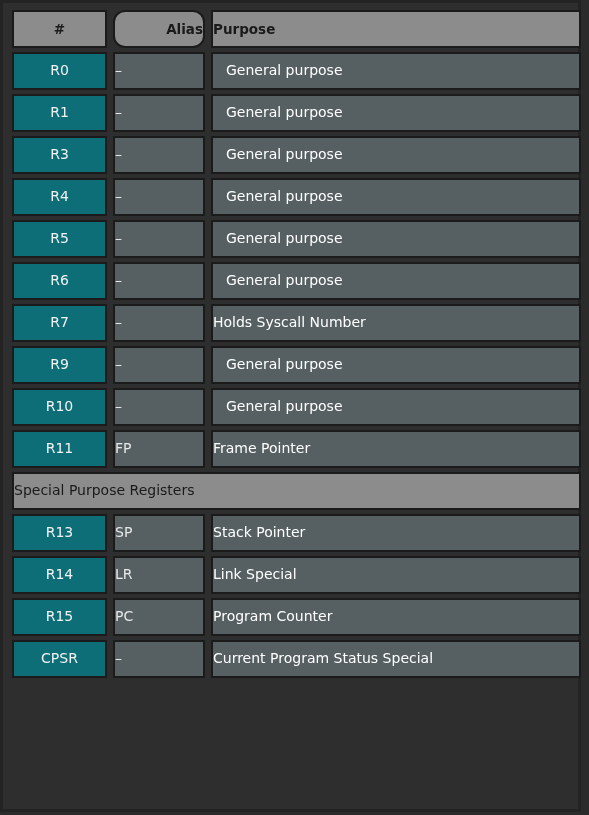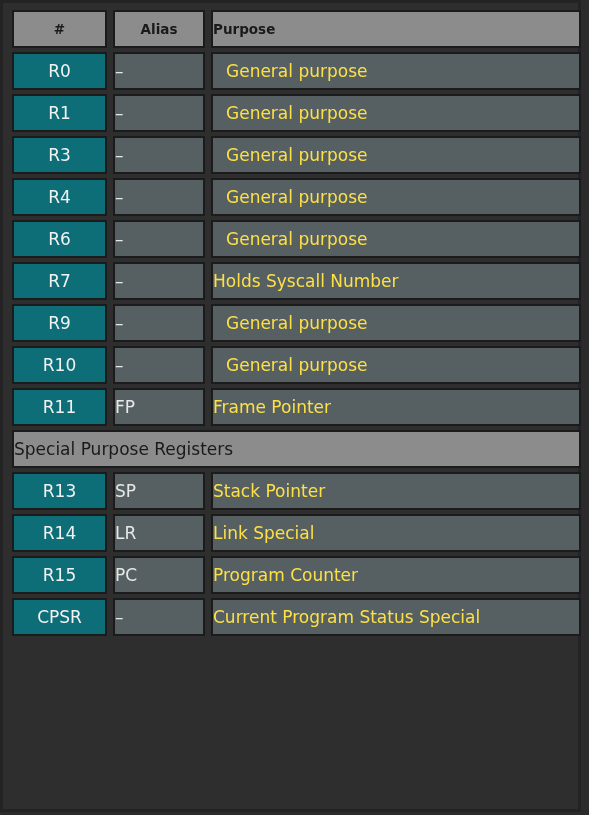--- a/index.html
+++ b/index.html
@@ -36,40 +36,40 @@
     border-spacing: 6px 4px;
     table-layout: fixed;
   }
 
   table.reg-table td,
   table.reg-table th {
     box-sizing: border-box;
     border: 2px solid #1b1b1b;
     height: 38px;
     padding: 0 0 0 0;
-    font-size: 17px;
+    font-size: 14px;
     font-weight: normal;
     vertical-align: middle;
     line-height: 1.1;
   }
 
   
   col.c-num    { width: 95px; }
   col.c-alias  { width: 92px; }
   col.c-purp   { width: 370px; }
 
   
   tr.head-row th {
     background: #8c8c8c;
     color: #1a1a1a;
     font-weight: bold;
     font-size: 13.5px;
   }
   th.h-num   { text-align: center; }
-  th.h-alias { text-align: center; padding-left: 11px; }
+  th.h-alias { text-align: right; padding-left: 11px; border-radius: 12px; }
   th.h-purp  { text-align: left; padding-left: 11px; }
 
   
   td.section-cell {
     background: #8c8c8c;
     color: #1a1a1a;
     font-weight: bold;
     text-align: left;
     font-size: 13.5px;
   }
@@ -81,21 +81,21 @@
     text-align: center;
   }
   td.alias-cell {
     background: #566063;
     color: #e8e8e8;
     text-align: left;
     padding-left: 11px;
   }
   td.purpose-cell {
     background: #566063;
-    color: #fde047;
+    color: #ffffff;
     text-align: left;
     padding-left: 11px;
   }
   td.purpose-cell.indented {
     padding-left: 13px;
   }
 </style>
 </head>
 <body>
 
@@ -124,20 +124,25 @@
           <td class="alias-cell">–</td>
           <td class="purpose-cell indented">General purpose</td>
         </tr>
         <tr>
           <td class="num-cell">R3</td>
           <td class="alias-cell">–</td>
           <td class="purpose-cell indented">General purpose</td>
         </tr>
         <tr>
           <td class="num-cell">R4</td>
+          <td class="alias-cell">–</td>
+          <td class="purpose-cell indented">General purpose</td>
+        </tr>
+        <tr>
+          <td class="num-cell">R5</td>
           <td class="alias-cell">–</td>
           <td class="purpose-cell indented">General purpose</td>
         </tr>
         <tr>
           <td class="num-cell">R6</td>
           <td class="alias-cell">–</td>
           <td class="purpose-cell indented">General purpose</td>
         </tr>
         <tr>
           <td class="num-cell">R7</td>

